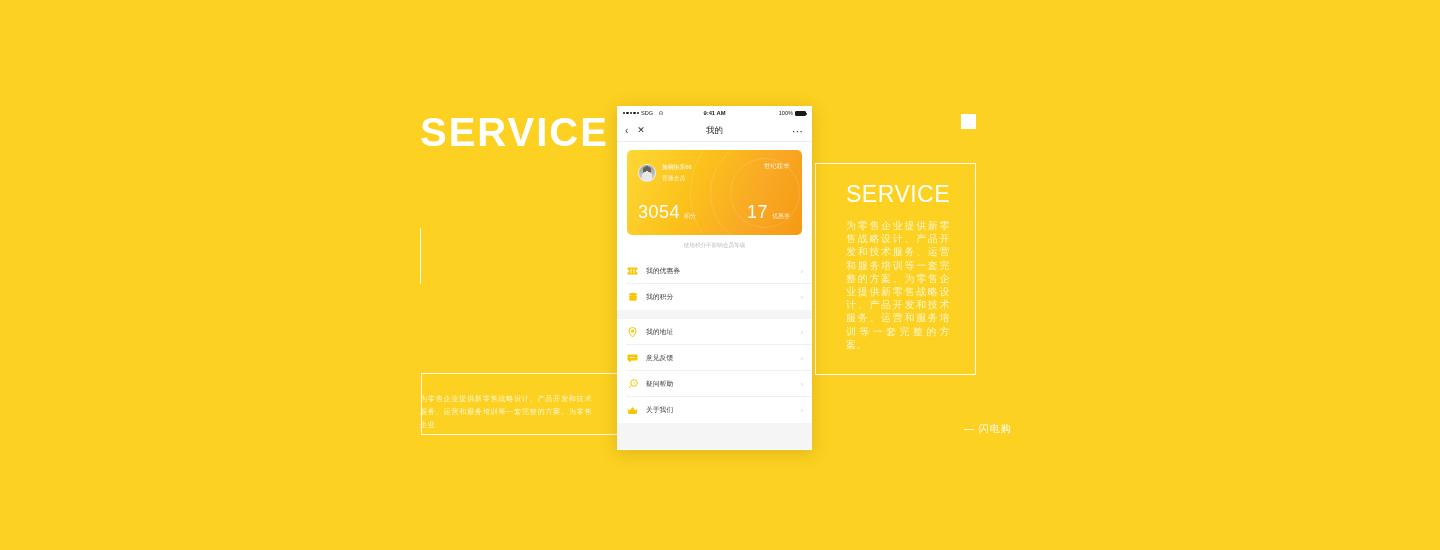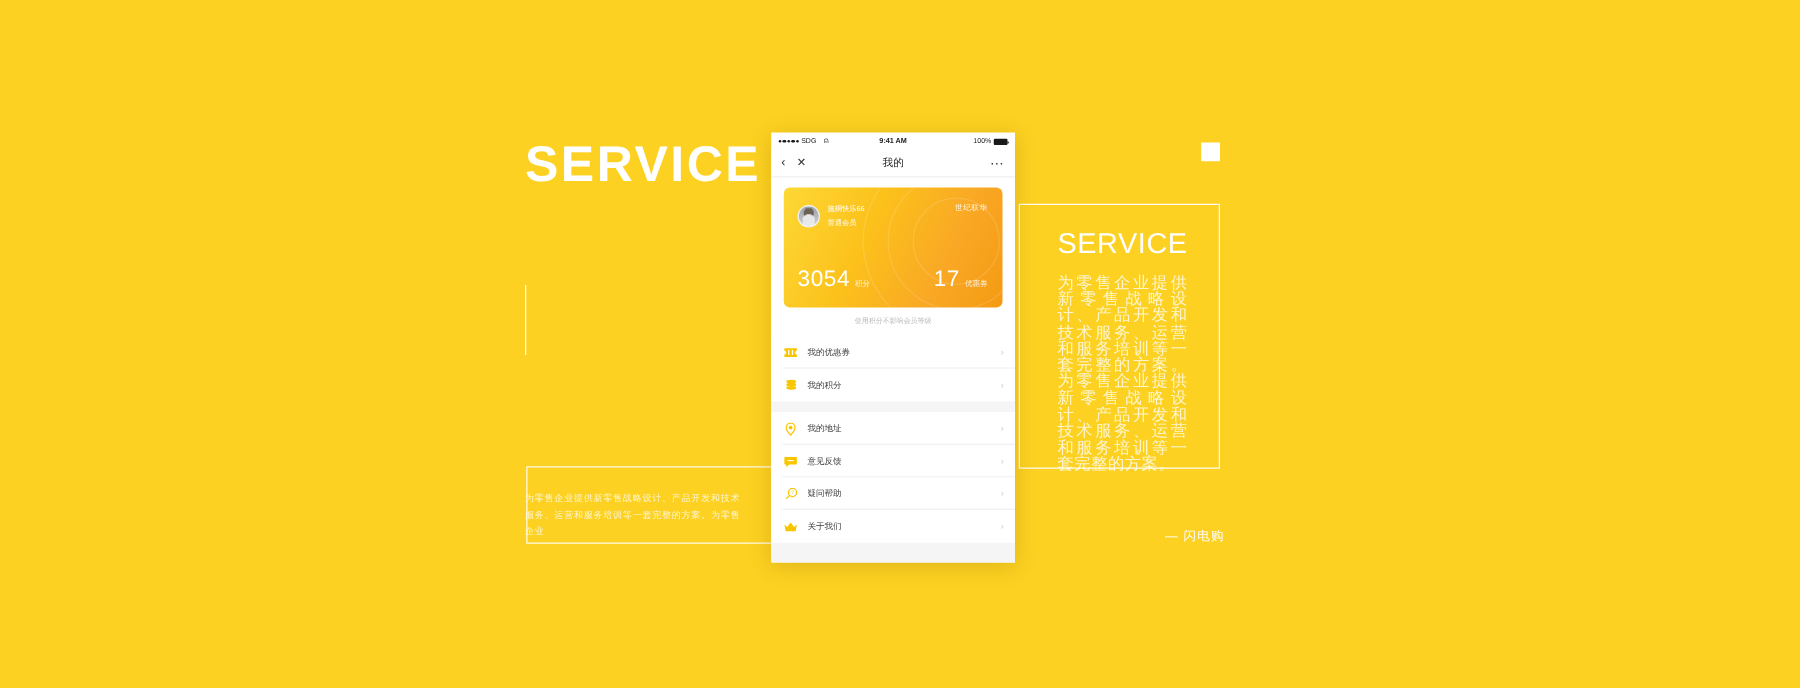--- a/index.html
+++ b/index.html
@@ -37,40 +37,40 @@
     width:161px; height:212px;
     border:1px solid rgba(255,255,255,.95);
   }
   #service-title {
     position:absolute; left:846px; top:181px;
     color:#ffffff; font-size:23px; font-weight:normal; letter-spacing:.5px;
   }
   #service-body {
     position:absolute; left:846px; top:219px; width:104px;
     color:#ffffff; opacity:.78;
-    font-size:13px; line-height:13.2px; letter-spacing:.45px;
+    font-size:10px; line-height:13.2px; letter-spacing:.45px;
     text-align:justify;
   }
 
   
   #left-box {
     position:absolute; left:421px; top:373px;
     width:340px; height:62px;
     border:1px solid rgba(255,255,255,.9);
   }
   #left-box-text {
     position:absolute; left:420px; top:392px; width:172px;
     color:#ffffff; opacity:.78;
     font-size:7.2px; line-height:13px; letter-spacing:.4px;
     text-align:justify;
   }
 
   
   #brand {
-    position:absolute; left:932px; top:422px;
+    position:absolute; left:964px; top:422px;
     color:#ffffff; font-size:10px; letter-spacing:1px;
   }
 
   
   #phone {
     position:absolute; left:617px; top:106px;
     width:195px; height:344px;
     background:#ffffff;
     box-shadow:0 3px 16px rgba(120,85,0,.22);
     overflow:hidden;
@@ -110,21 +110,21 @@
   #nav-close { font-size:9px; color:#333; margin-left:9px; line-height:1; }
   #nav-title {
     position:absolute; left:0; right:0; text-align:center;
     font-size:8.5px; color:#222; font-weight:500;
   }
   #nav-more { margin-left:auto; font-size:11px; color:#333; line-height:6px; letter-spacing:1px; }
 
   
   #card-wrap { padding:8px 10px 0 10px; background:#fff; }
   #card {
-    height:96px; border-radius:5px; position:relative; overflow:hidden;
+    height:85px; border-radius:5px; position:relative; overflow:hidden;
     background:linear-gradient(115deg,#FDD835 0%,#FCC11B 38%,#F9A825 72%,#F59A12 100%);
   }
   .ring {
     position:absolute; border:1px solid rgba(255,255,255,.14);
     border-radius:50%;
   }
   .ring.r1 { width:150px; height:150px; right:-38px; top:-32px; }
   .ring.r2 { width:110px; height:110px; right:-18px; top:-12px; }
   .ring.r3 { width:70px;  height:70px;  right:2px;   top:8px; }
 

